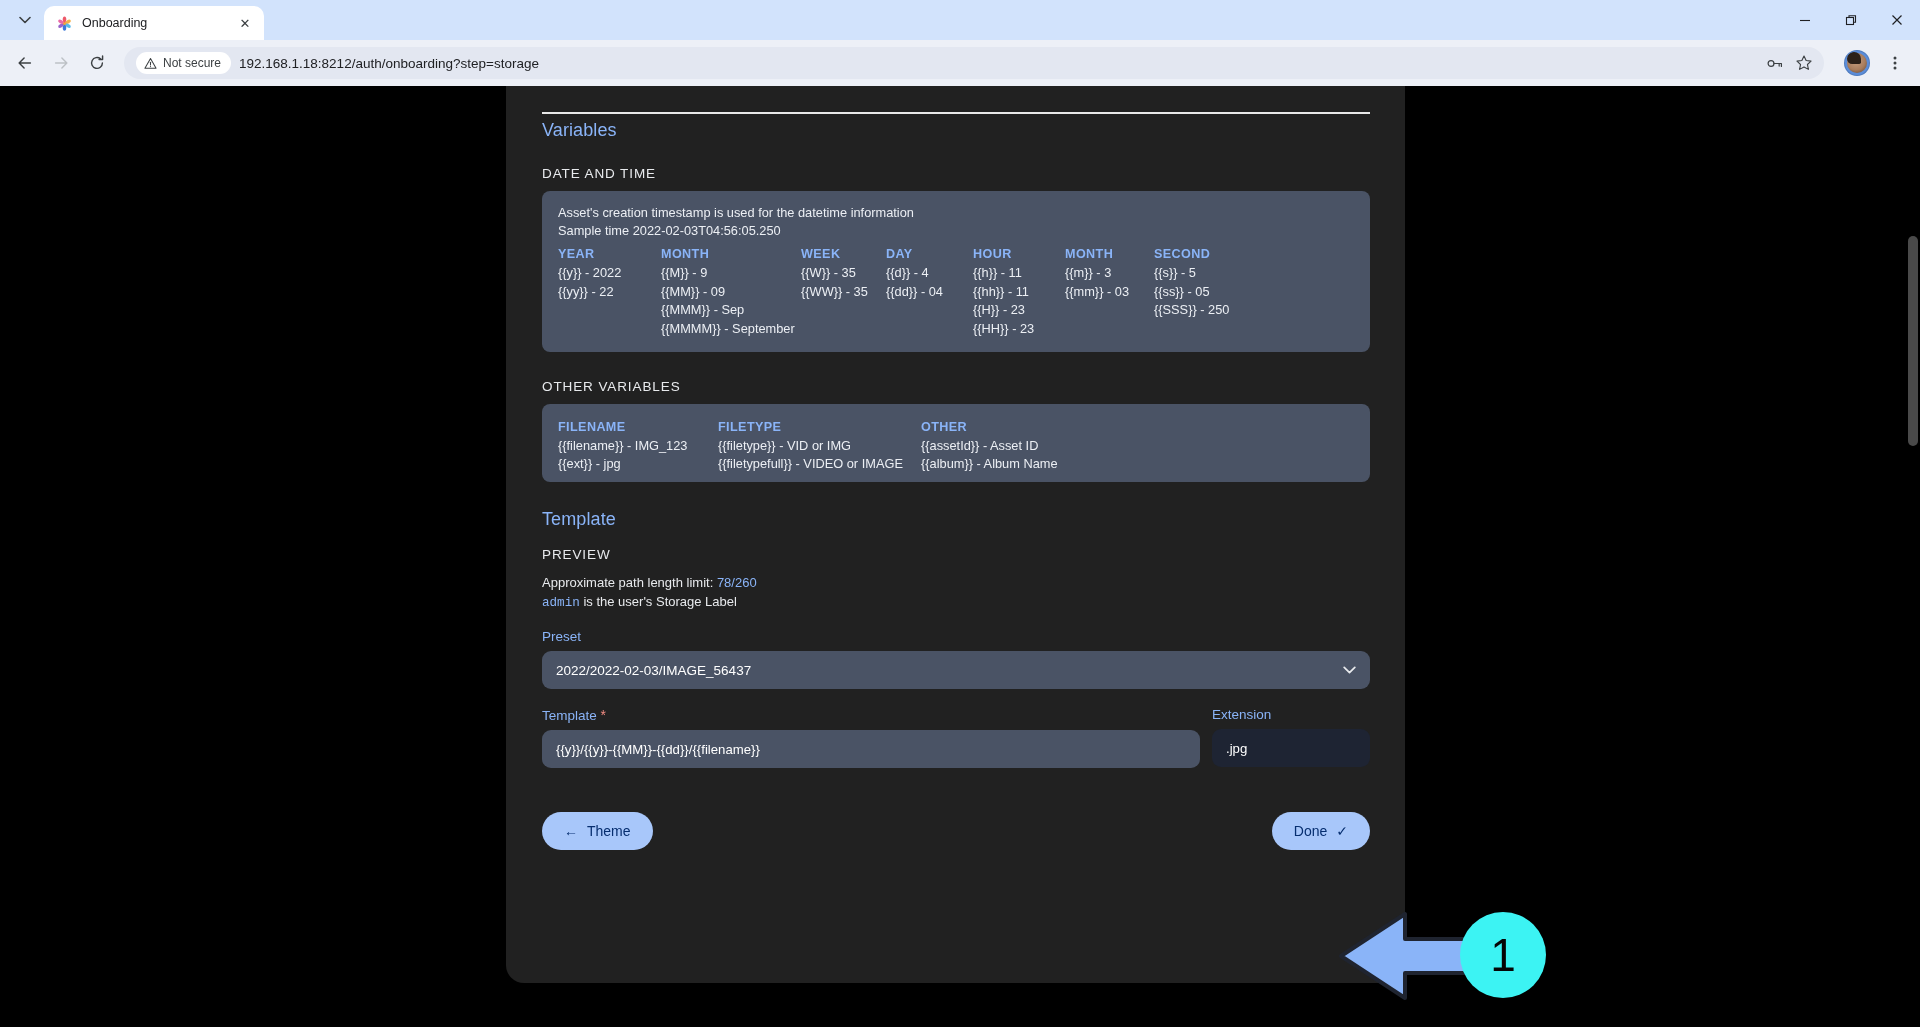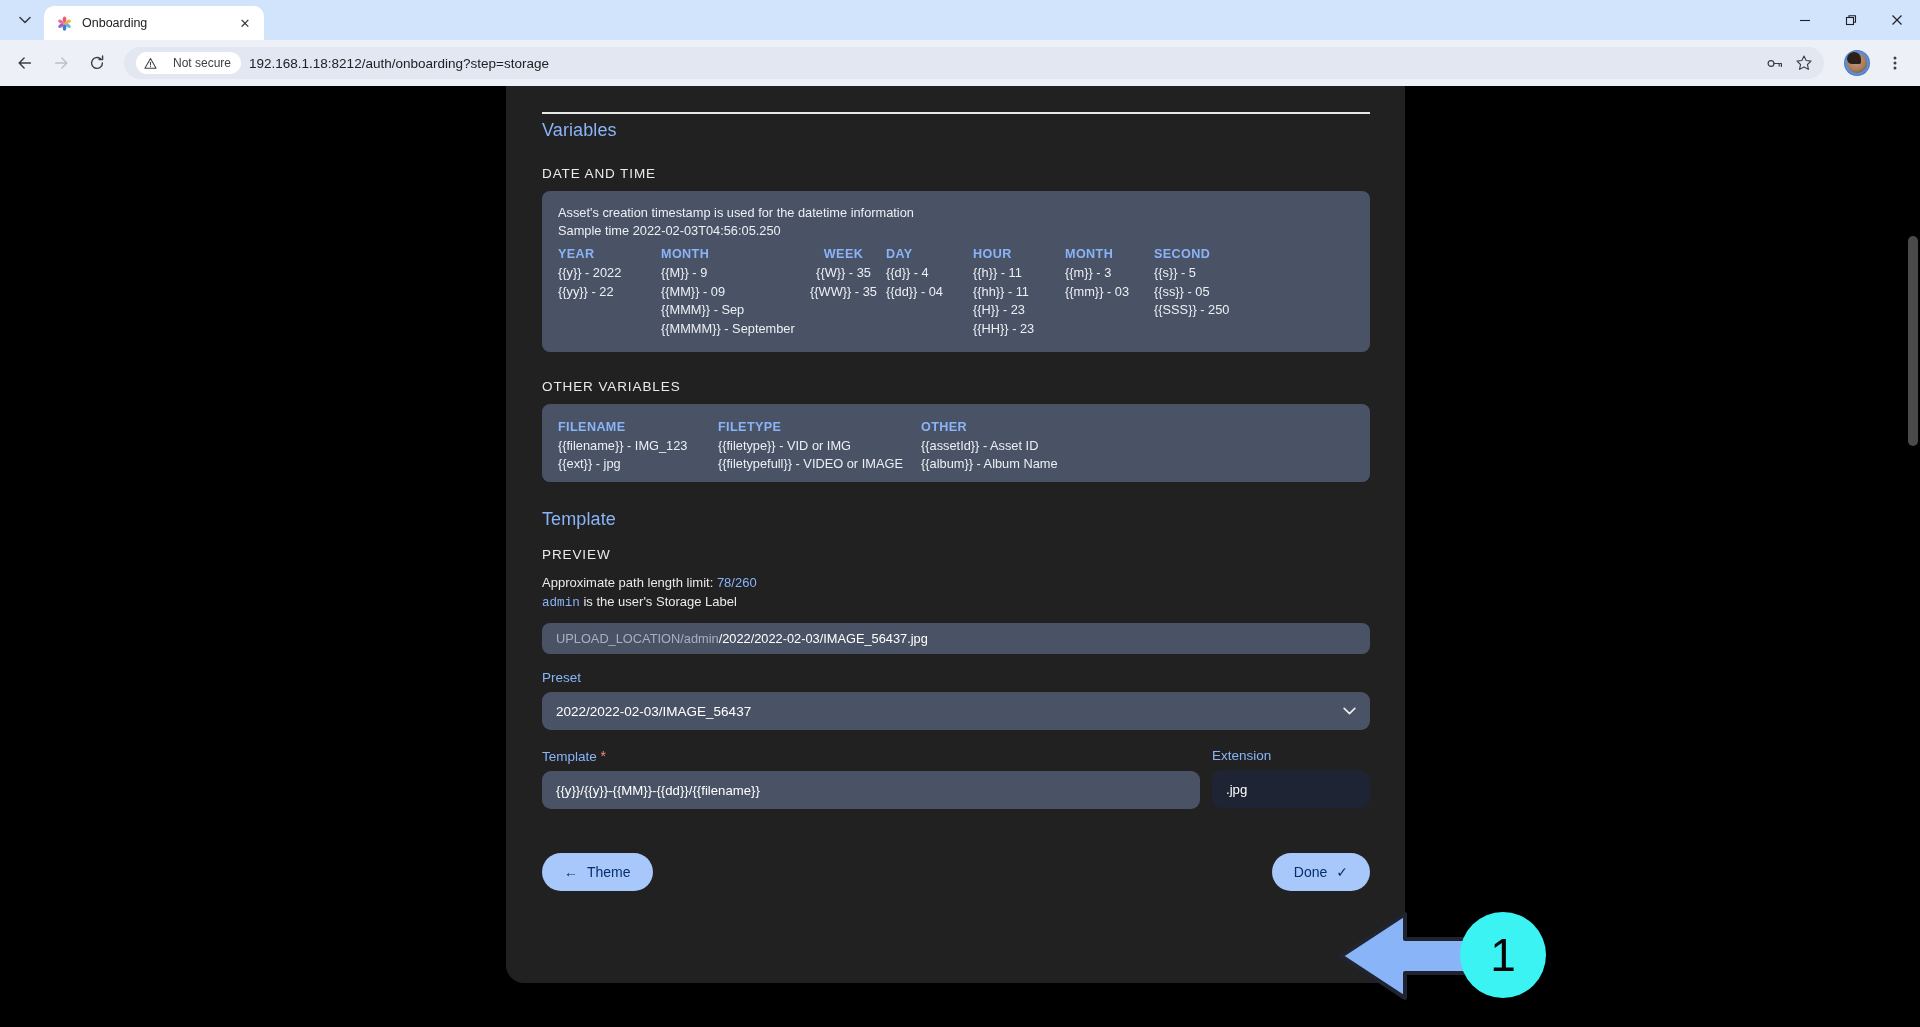--- a/index.html
+++ b/index.html
@@ -59,21 +59,21 @@
     color: #3c4043; cursor: pointer; flex: 0 0 auto;
   }
   .tb-icon.disabled { color: #bdc1c6; }
 
   .omnibox {
     flex: 1; height: 32px; background: #e3e7f1; border-radius: 16px;
     display: flex; align-items: center; margin: 0 8px;
     padding: 0 6px 0 12px; gap: 0; cursor: text;
   }
   .notsecure {
-    display: flex; align-items: center; gap: 16px;
+    display: flex; align-items: center; gap: 6px;
     background: #fff; border-radius: 14px; padding: 4px 10px 4px 8px;
     margin-right: 8px; flex: 0 0 auto;
   }
   .notsecure-text { font-size: 12px; color: #3c4043; white-space: nowrap; }
   .url-text { font-size: 13.5px; color: #202124; flex: 1; white-space: nowrap; overflow: hidden; }
   .omni-right { display: flex; align-items: center; gap: 2px; flex: 0 0 auto; }
   .omni-icon {
     width: 28px; height: 28px; border-radius: 50%;
     display:flex; align-items:center; justify-content:center;
     color: #3c4043; cursor: pointer;
@@ -324,21 +324,21 @@
                 <div class="var-row">{{y}} - 2022</div>
                 <div class="var-row">{{yy}} - 22</div>
               </div>
               <div style="flex: 0 0 140px;">
                 <div class="var-col-head">MONTH</div>
                 <div class="var-row">{{M}} - 9</div>
                 <div class="var-row">{{MM}} - 09</div>
                 <div class="var-row">{{MMM}} - Sep</div>
                 <div class="var-row">{{MMMM}} - September</div>
               </div>
-              <div style="flex: 0 0 85px; text-align: center;">
+              <div style="flex: 0 0 85px;">
                 <div class="var-col-head">WEEK</div>
                 <div class="var-row">{{W}} - 35</div>
                 <div class="var-row">{{WW}} - 35</div>
               </div>
               <div style="flex: 0 0 87px;">
                 <div class="var-col-head">DAY</div>
                 <div class="var-row">{{d}} - 4</div>
                 <div class="var-row">{{dd}} - 04</div>
               </div>
               <div style="flex: 0 0 92px;">
@@ -388,24 +388,20 @@
 
         <div class="sub-label" style="margin-top:17px;">PREVIEW</div>
 
         <div class="hint-line" style="margin-top:11px;">
           <span>Approximate path length limit: </span><span class="hint-num">78/260</span>
         </div>
         <div class="hint-line">
           <span class="code-inline">admin</span><span> is the user's Storage Label</span>
         </div>
 
-        <div class="preview-box" style="margin-top:10px;">
-          <span class="preview-dim">UPLOAD_LOCATION/admin</span>
-            <span>/2022/2022-02-03/IMAGE_56437.jpg</span>
-        </div>
 
         <div class="field-label" style="margin-top:16px;">Preset</div>
         <div class="select-wrap">
           <div class="select-box">2022/2022-02-03/IMAGE_56437</div>
           <span class="select-chevron">
             <svg width="13" height="9" viewBox="0 0 13 9">
                 <path d="M1.2 1.4 L6.5 6.6 L11.8 1.4" stroke="#e8eaed" stroke-width="1.7" fill="none" stroke-linecap="round" stroke-linejoin="round"></path>
               </svg>
           </span>
         </div>

